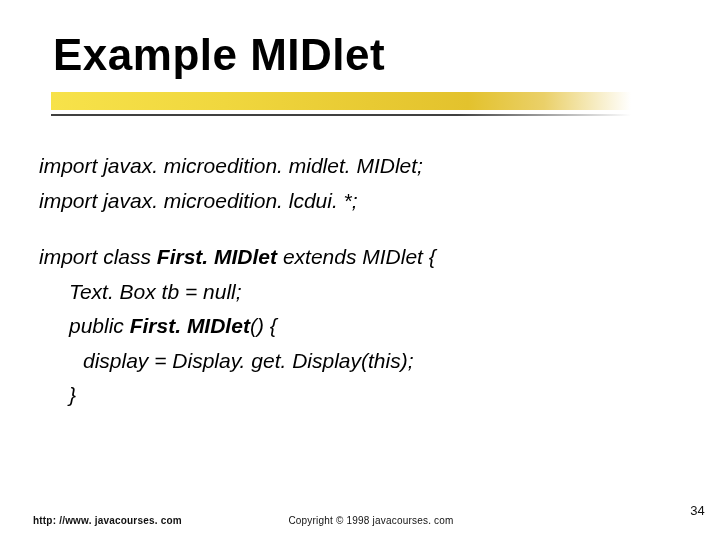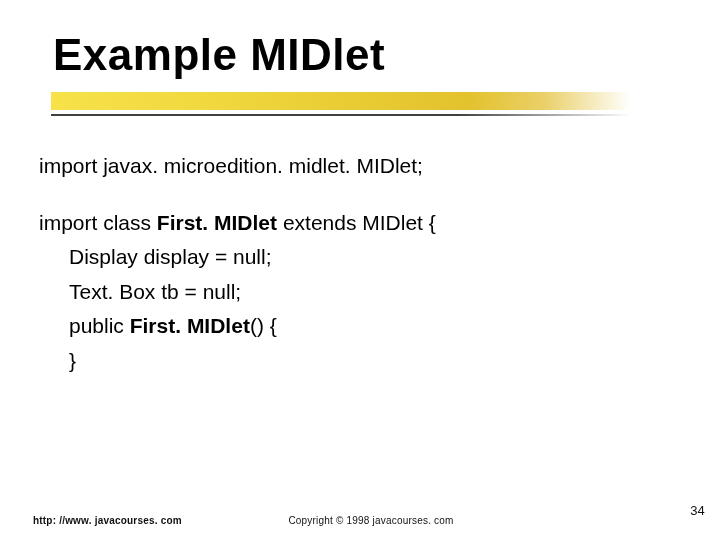--- a/index.html
+++ b/index.html
@@ -62,20 +62,21 @@
     position: absolute;
     left: 28px;
     top: 150px;
     width: 660px;
     font-size: 21px;
     line-height: 1.55;
     color: #000000;
   }
   .body p {
     margin: 0 0 2px 0;
+    font-style: italic;
   }
   .gap {
     height: 22px;
   }
   .indent1 { padding-left: 30px; }
   .indent2 { padding-left: 44px; }
   .bold { font-weight: 700; }
   .footer {
     position: absolute;
     bottom: 14px;
@@ -112,29 +113,30 @@
 
   <div class="title">Example MIDlet</div>
 
   <div class="underline">
     <div class="grad"></div>
     <div class="line"></div>
   </div>
 
   <div class="body">
     <p>import javax. microedition. midlet. MIDlet;</p>
+    <p>import javax. microedition. lcdui. *;</p>
     <div class="gap"></div>
     <p>
       <span>import class </span><span class="bold">First. MIDlet</span><span> extends MIDlet {</span>
     </p>
-    <p class="indent1">Display display = null;</p>
     <p class="indent1">Text. Box tb = null;</p>
     <p class="indent1">
       <span>public </span><span class="bold">First. MIDlet</span><span>() {</span>
     </p>
+    <p class="indent2">display = Display. get. Display(this);</p>
     <p class="indent1">}</p>
   </div>
 
   <div class="footer">
     <div class="left">http: //www. javacourses. com</div>
     <div class="center">Copyright © 1998 javacourses. com</div>
     <div class="right">34</div>
   </div>
 
 </div>

